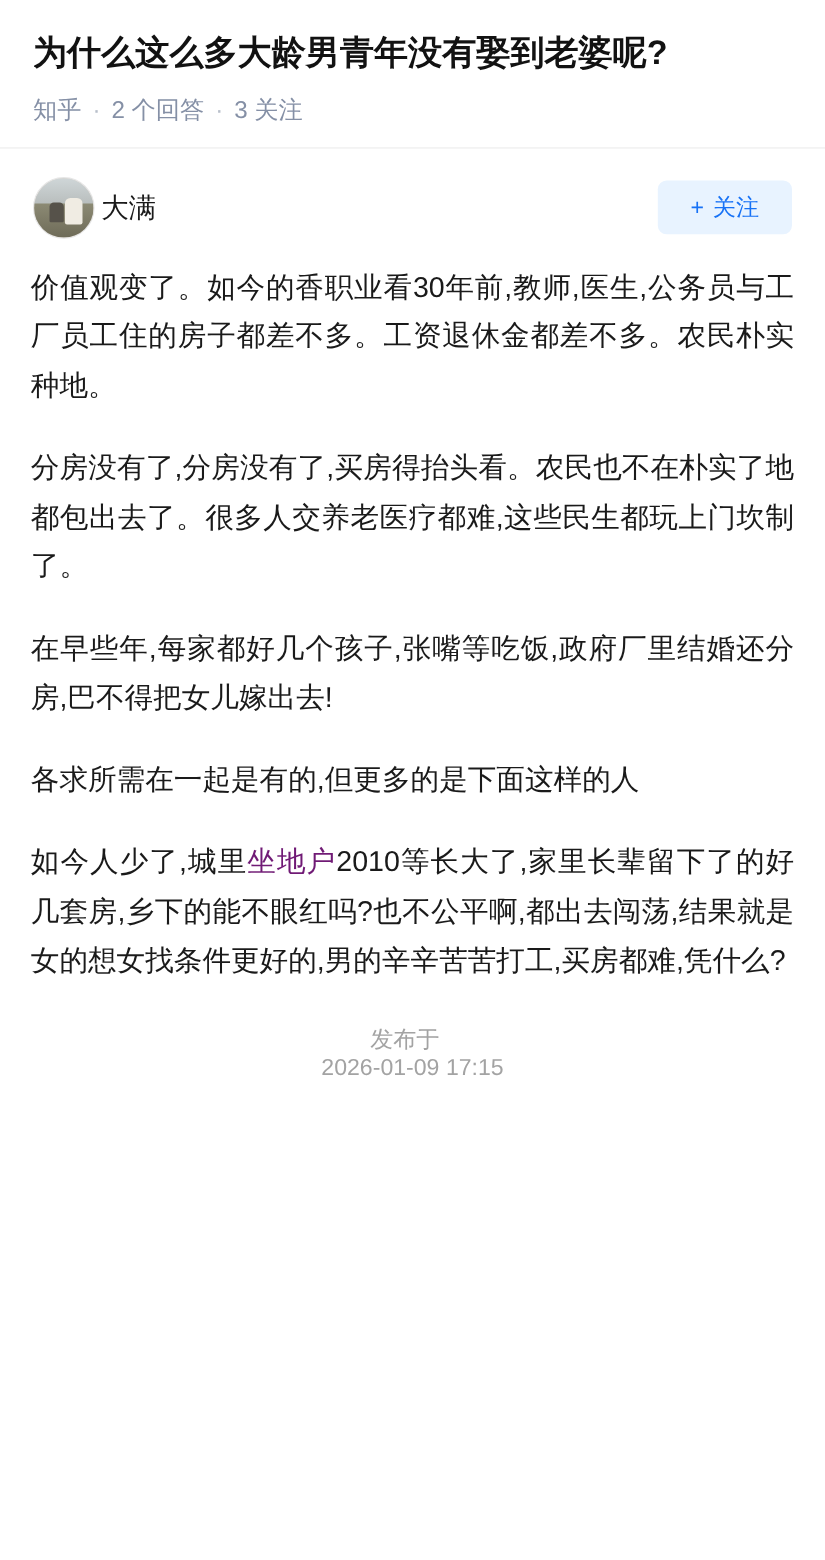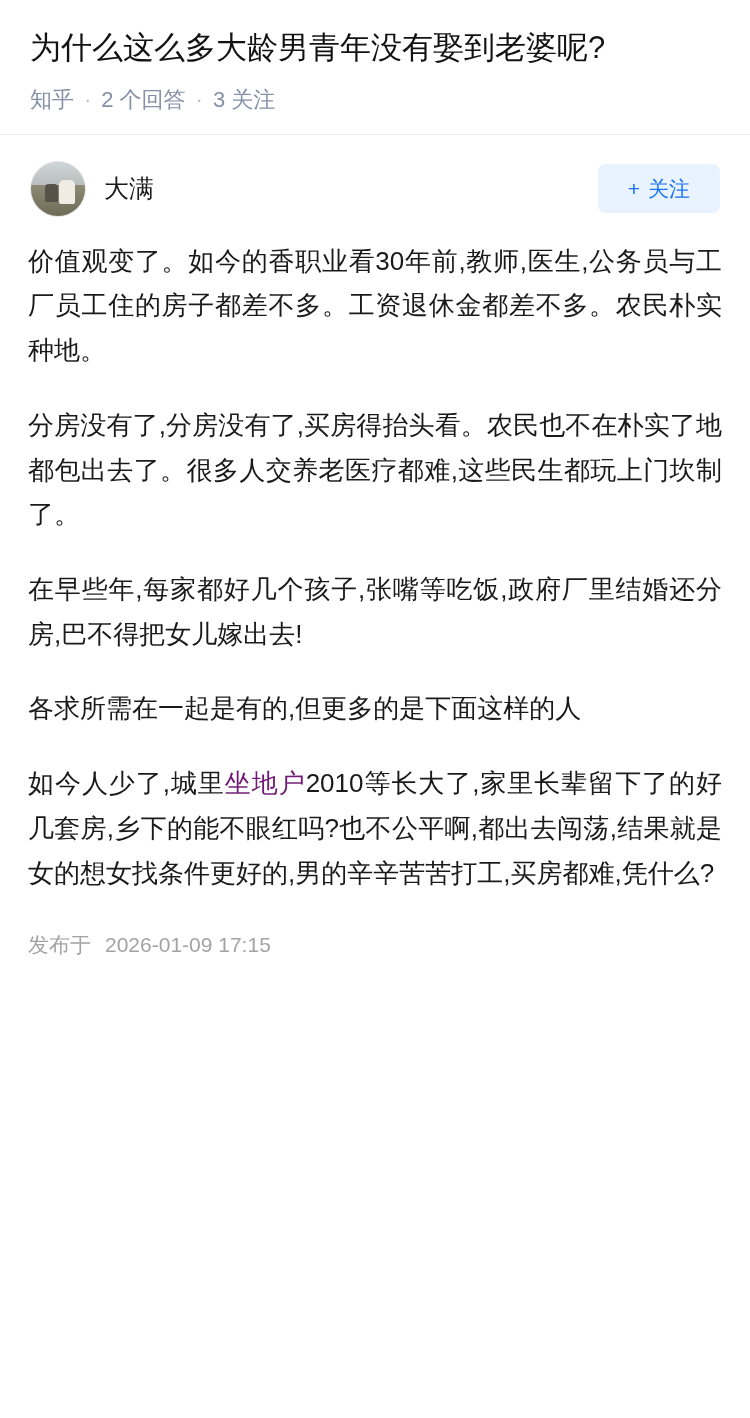--- a/index.html
+++ b/index.html
@@ -20,21 +20,21 @@
     height: 1418px;
     position: relative;
     background: #ffffff;
   }
   
   .q-header {
     padding: 28px 30px 18px 30px;
   }
   .q-title {
     font-size: 31px;
-    font-weight: normal;
+    font-weight: bold;
     line-height: 1.32;
     color: #121212;
     letter-spacing: 0px;
     margin: 0 0 16px 0;
   }
   .q-meta {
     font-size: 22px;
     color: #8590a6;
     line-height: 1.4;
     display: flex;
@@ -93,21 +93,21 @@
   .avatar .figure2 {
     position: absolute;
     left: 26%; top: 42%;
     width: 13px; height: 18px;
     background: #56524a;
     border-radius: 4px 4px 1px 1px;
   }
   .author-name {
     font-size: 25px;
     color: #1a1a1a;
-    margin-left: 18px;
+    margin-left: 6px;
     font-weight: normal;
   }
   .follow-btn {
     background: #e8f3ff;
     color: #1772f6;
     border: none;
     border-radius: 8px;
     font-size: 21px;
     padding: 14px 30px;
     cursor: pointer;
@@ -140,20 +140,21 @@
     text-decoration: none;
     cursor: pointer;
   }
   
   .publish-row {
     padding: 10px 28px 30px 28px;
     font-size: 21px;
     color: #999999;
     display: flex;
     align-items: center;
+    flex-direction: column;
   }
   .publish-row .label {
     color: #a3a3a3;
     margin-right: 14px;
   }
   .publish-row .time {
     color: #a3a3a3;
   }
 </style>
 </head>

